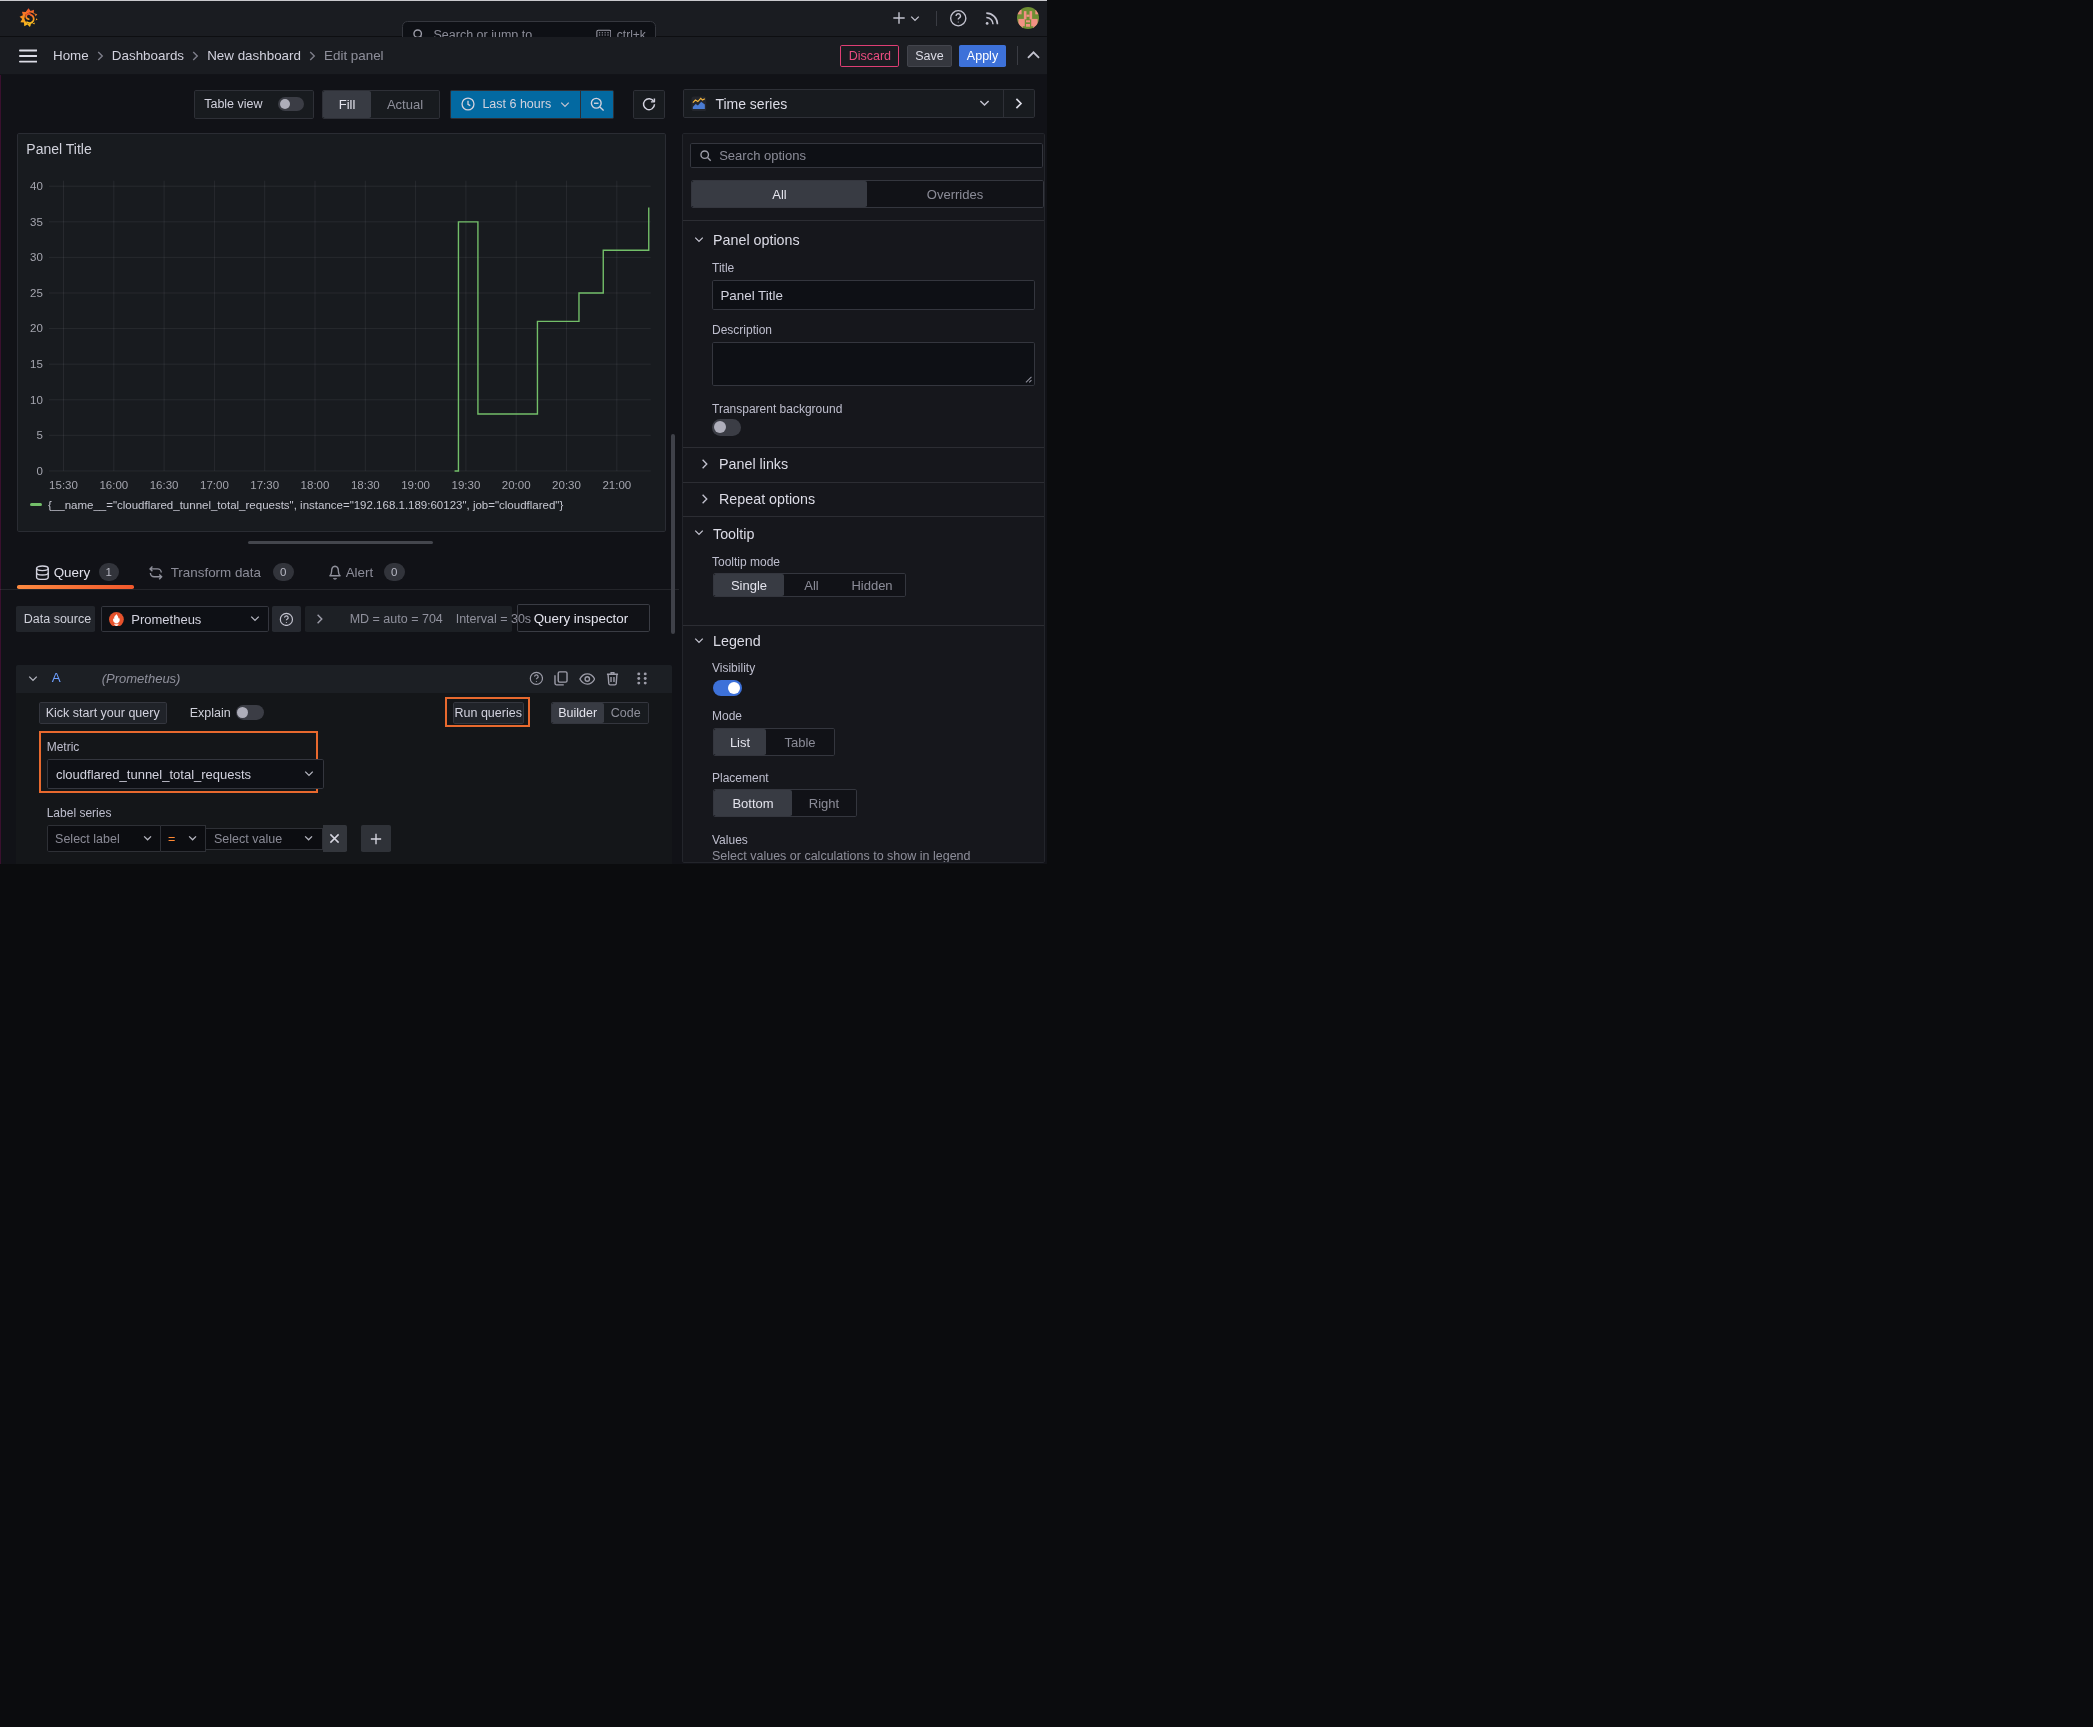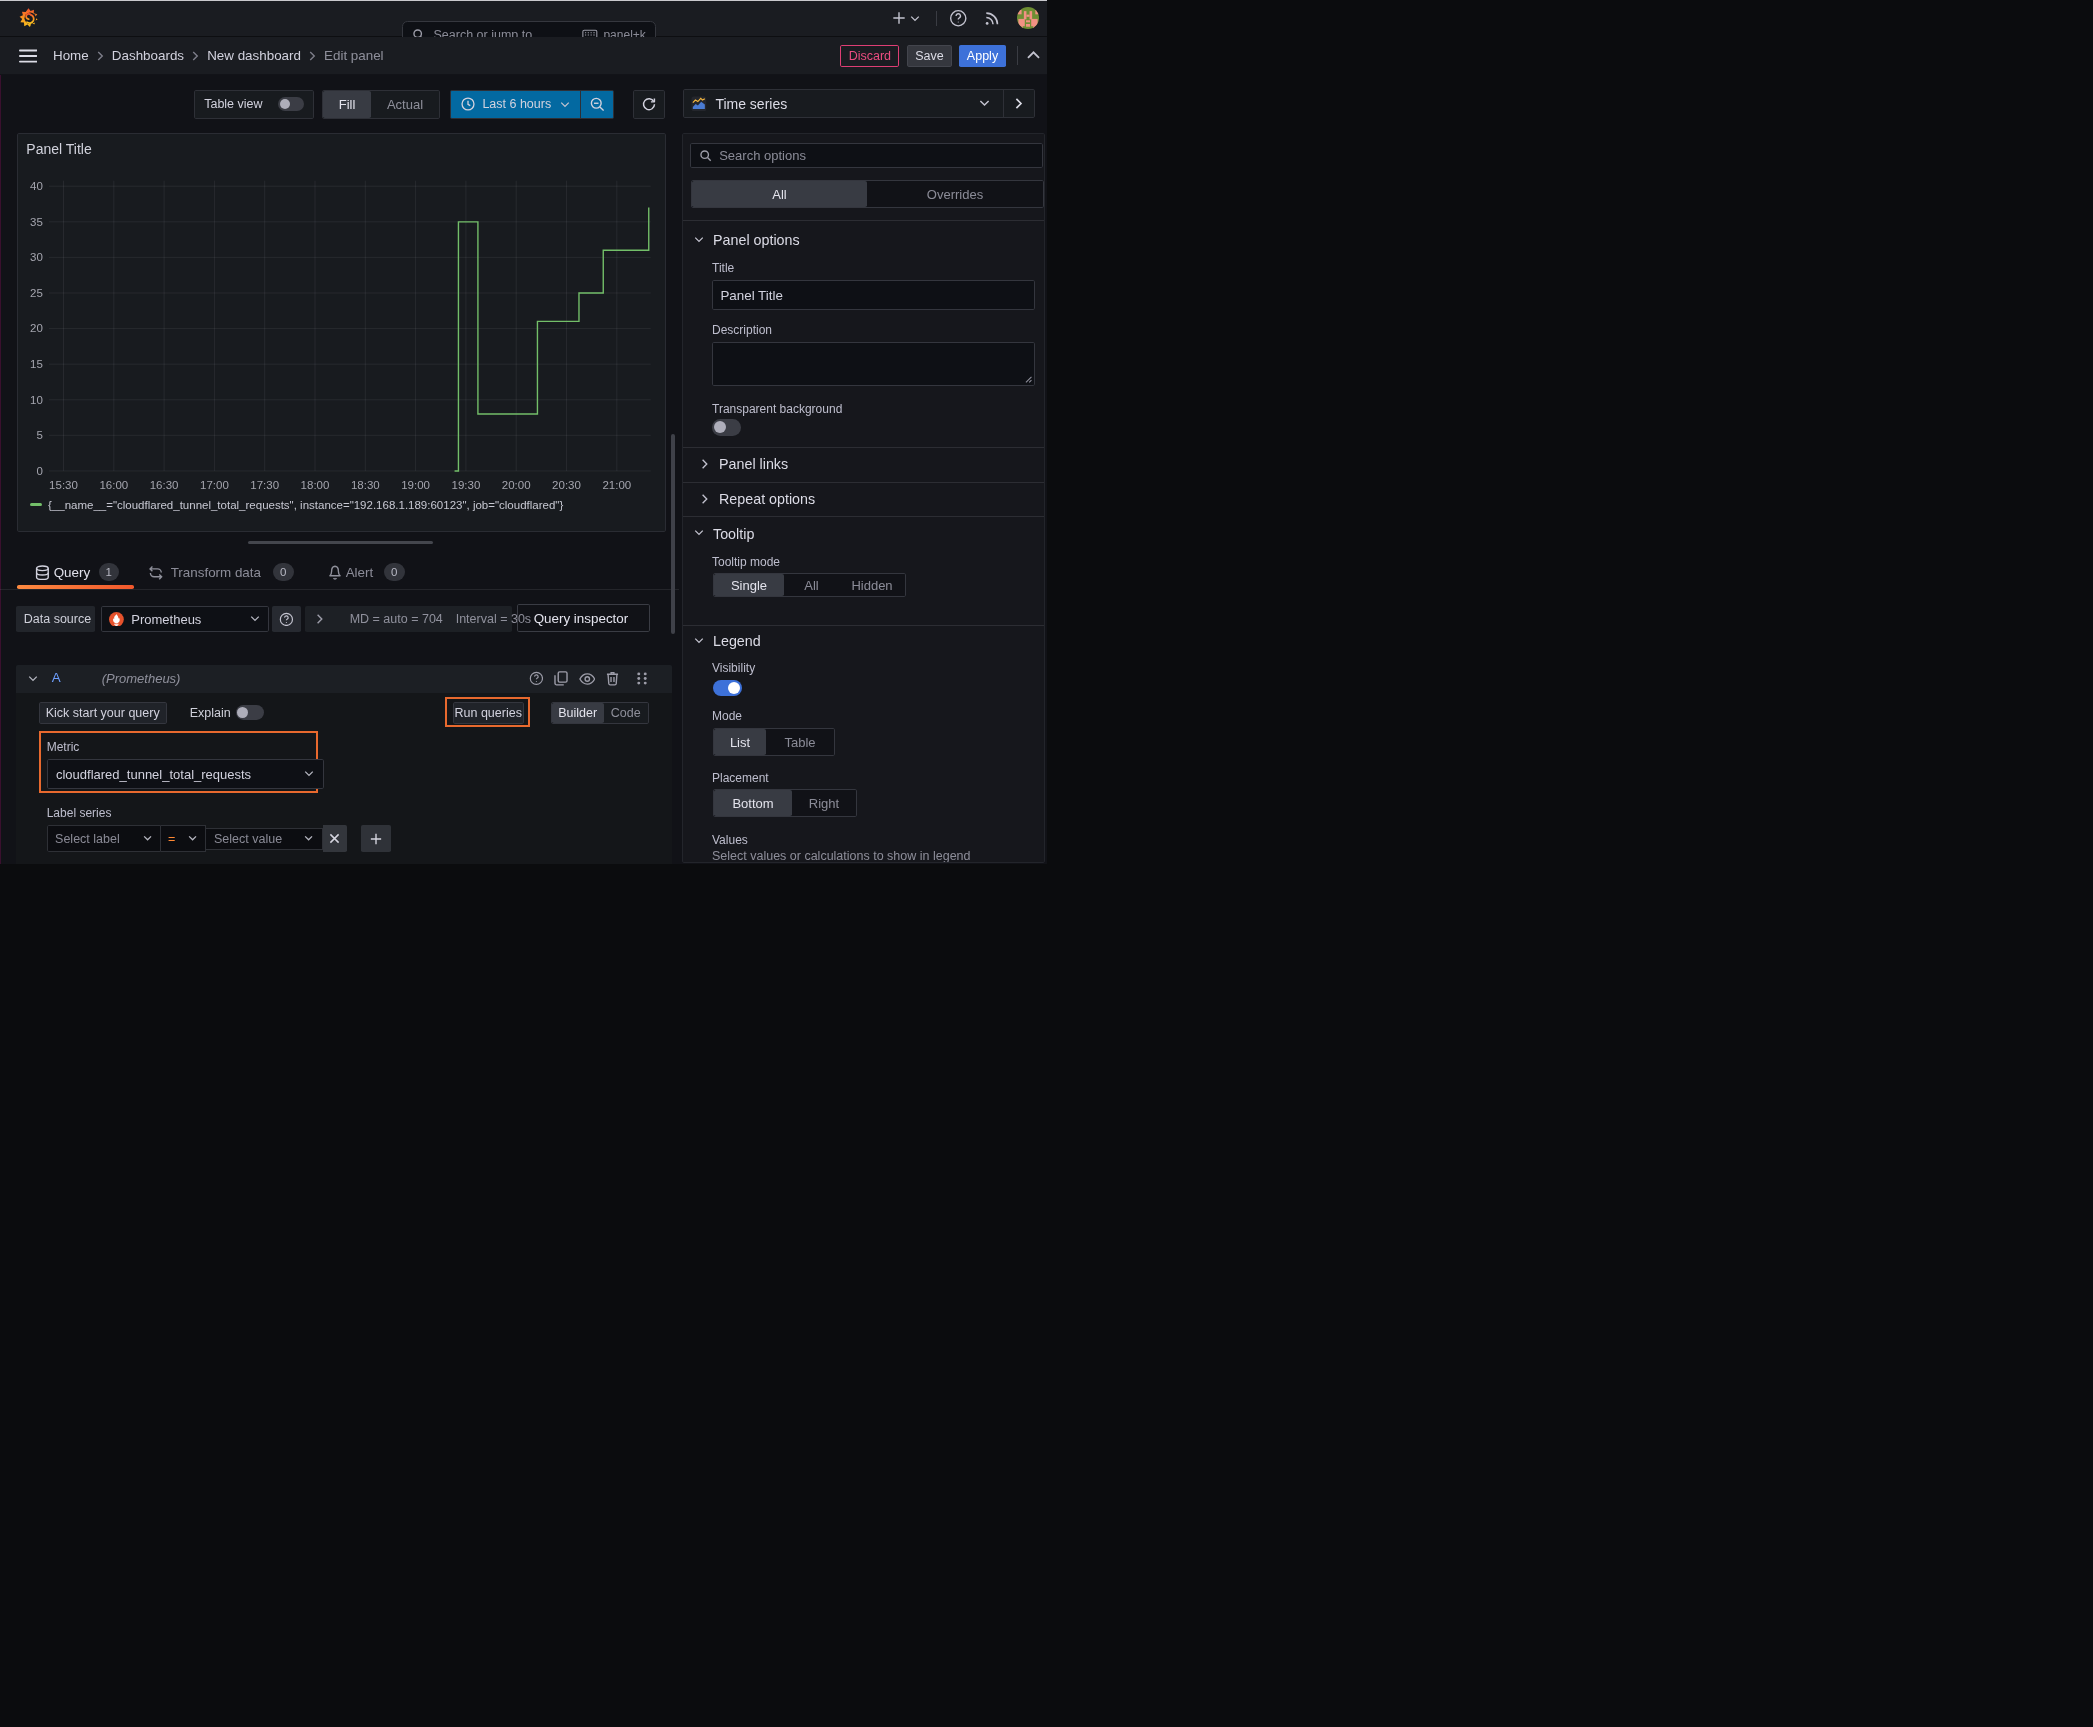--- a/index.html
+++ b/index.html
@@ -41,21 +41,21 @@
       <svg width="13" height="13" viewBox="0 0 16 16" fill="none" stroke="#9d9da9" stroke-width="1.7">
           <circle cx="7" cy="7" r="4.6"></circle>
           <line x1="10.5" y1="10.5" x2="14.4" y2="14.4"></line>
         </svg>
       <span class="dim" style="margin-left:8.3px;font-size:12.5px;">Search or jump to...</span>
       <span class="row" style="margin-left:auto;">
         <svg width="15.7" height="12" viewBox="0 0 18 13" fill="none" stroke="#9d9da9" stroke-width="1.2">
             <rect x="1" y="1" width="16" height="11" rx="1.6"></rect>
             <path d="M3.4 4h1.4 M6.6 4h1.4 M9.8 4h1.4 M13 4h1.6 M3.4 6.6h1.4 M6.6 6.6h1.4 M9.8 6.6h1.4 M13 6.6h1.6 M5 9.4h8"></path>
           </svg>
-        <span class="dim" style="margin-left:5.5px;font-size:12px;">panel+k</span>
+        <span class="dim" style="margin-left:5.5px;font-size:12px;">ctrl+k</span>
       </span>
     </div>
 
     <svg class="abs" style="left:892px;top:11px;" width="14" height="14" viewBox="0 0 16 16" fill="none" stroke="#c3c3cf" stroke-width="1.6">
         <path d="M8 1.5v13M1.5 8h13"></path>
       </svg>
     <svg class="abs" style="left:910px;top:14.8px;" width="10" height="7.4" viewBox="0 0 12 8" fill="none" stroke="#c3c3cf" stroke-width="1.6">
         <path d="M1.5 1.5 6 6 10.5 1.5"></path>
       </svg>
     <div class="abs" style="left:936px;top:11px;width:0.9px;height:14.8px;background:#3a3c43;"></div>

